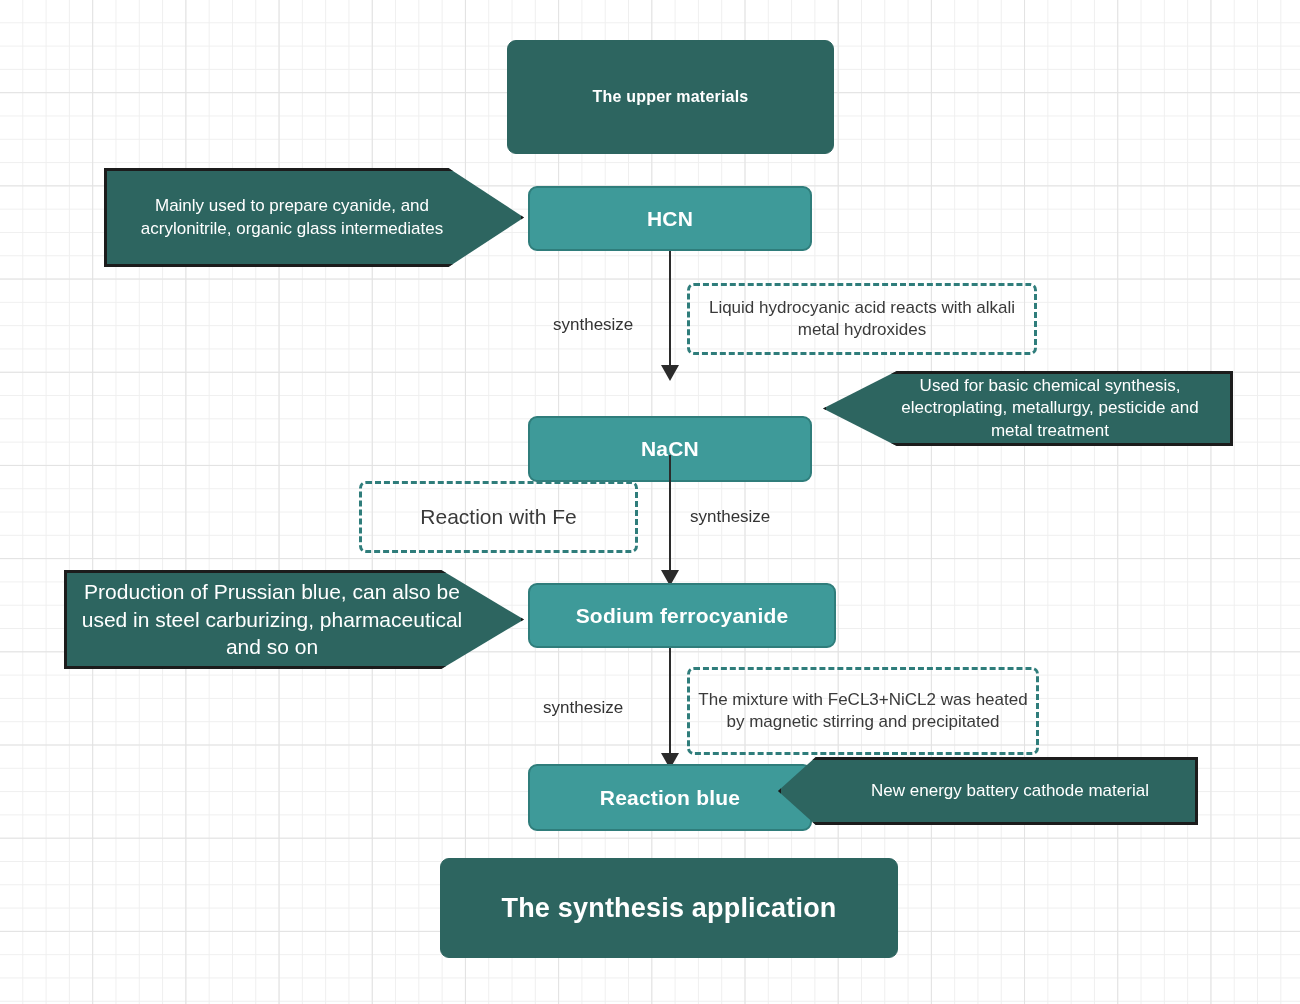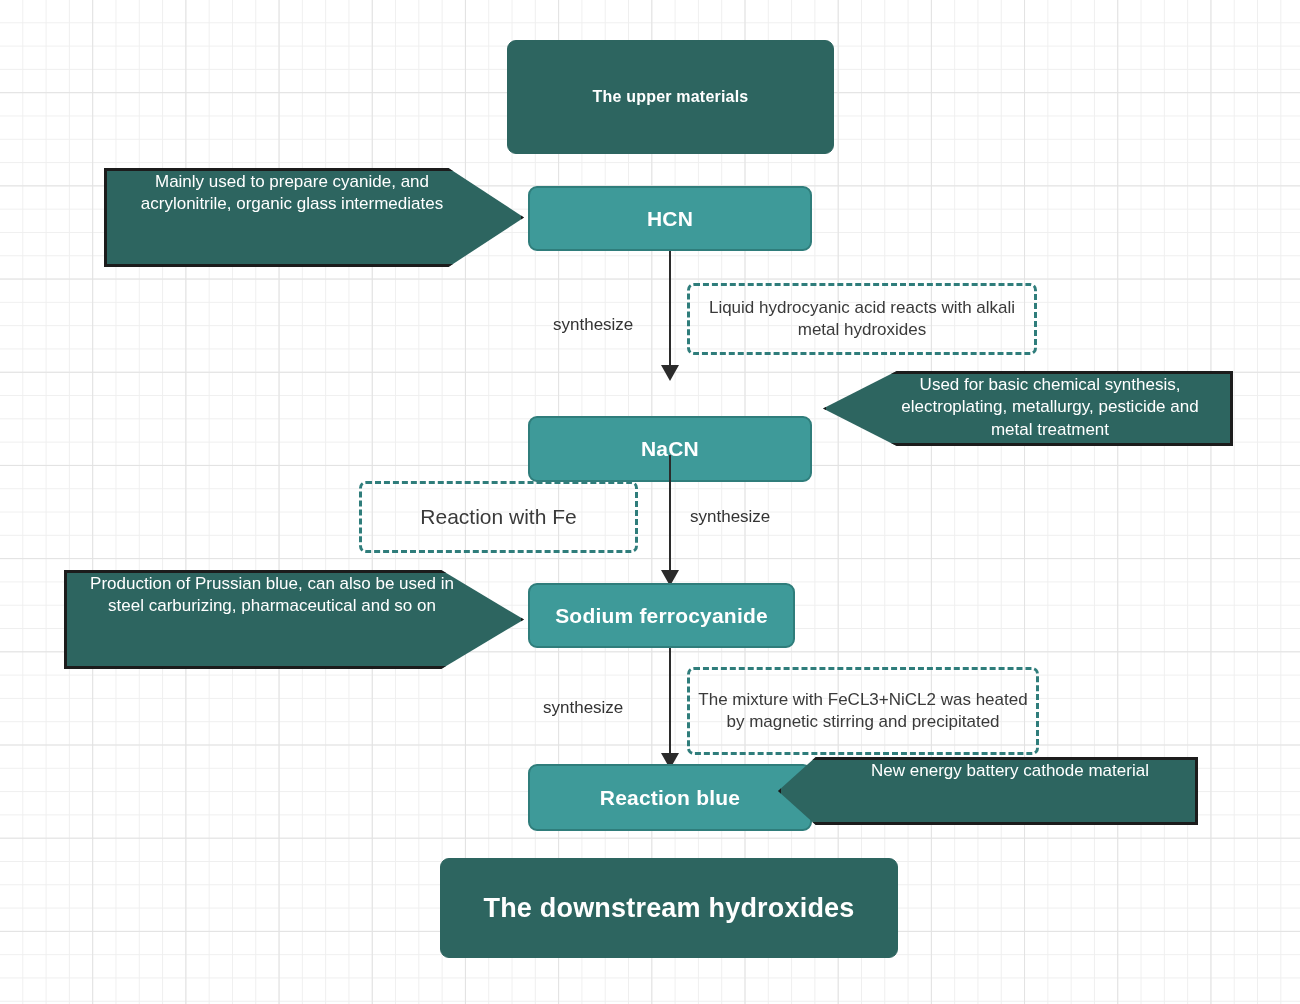--- a/index.html
+++ b/index.html
@@ -48,21 +48,21 @@
     background: #3e9a99;
     border: 2px solid #2f7d7b;
     font-weight: bold;
   }
 
   
   .callout {
     position: absolute;
     box-sizing: border-box;
     display: flex;
-    align-items: flex-start;
+    align-items: center;
     justify-content: center;
     text-align: center;
     color: #ffffff;
     background: #2d6560;
     border: 3px solid #1c1c1c;
     line-height: 1.32;
   }
   .callout-right {
     
     clip-path: polygon(0% 0%, 82% 0%, 100% 50%, 82% 100%, 0% 100%);
@@ -148,41 +148,41 @@
   </div>
 
   <div class="conn" style="left:669px; top:455px; height:117px;"></div>
   <div class="arrowhead" style="left:661px; top:570px;"></div>
   <div class="edge-label" style="left:690px; top:507px;">synthesize</div>
 
   <div class="note" style="left:359px; top:481px; width:279px; height:72px; font-size:21px;">
     <span>Reaction with Fe</span>
   </div>
 
-  <div class="callout callout-right" style="left:64px; top:570px; width:460px; height:99px; font-size:17px;">
+  <div class="callout callout-right" style="left:64px; top:570px; width:460px; height:99px; font-size:21px;">
     <span class="callout-txt">Production of Prussian blue, can also be used in steel carburizing, pharmaceutical and so on</span>
   </div>
 
-  <div class="node node-mid" style="left:528px; top:583px; width:267px; height:65px; font-size:21px;">
+  <div class="node node-mid" style="left:528px; top:583px; width:308px; height:65px; font-size:21px;">
     <span>Sodium ferrocyanide</span>
   </div>
 
   <div class="conn" style="left:669px; top:648px; height:110px;"></div>
   <div class="arrowhead" style="left:661px; top:753px;"></div>
   <div class="edge-label" style="left:543px; top:698px;">synthesize</div>
 
   <div class="note" style="left:687px; top:667px; width:352px; height:88px; font-size:17px;">
     <span>The mixture with FeCL3+NiCL2 was heated by magnetic stirring and precipitated</span>
   </div>
 
   <div class="node node-mid" style="left:528px; top:764px; width:284px; height:67px; font-size:21px;">
     <span>Reaction blue</span>
   </div>
 
   <div class="callout callout-left wide-tip" style="left:778px; top:757px; width:420px; height:68px; font-size:17px;">
     <span class="callout-txt">New energy battery cathode material</span>
   </div>
 
   <div class="node node-dark" style="left:440px; top:858px; width:458px; height:100px; font-size:27px;">
-    <span>The downstream hydroxides</span>
+    <span>The synthesis application</span>
   </div>
 
 </div>
 
 </body></html>

